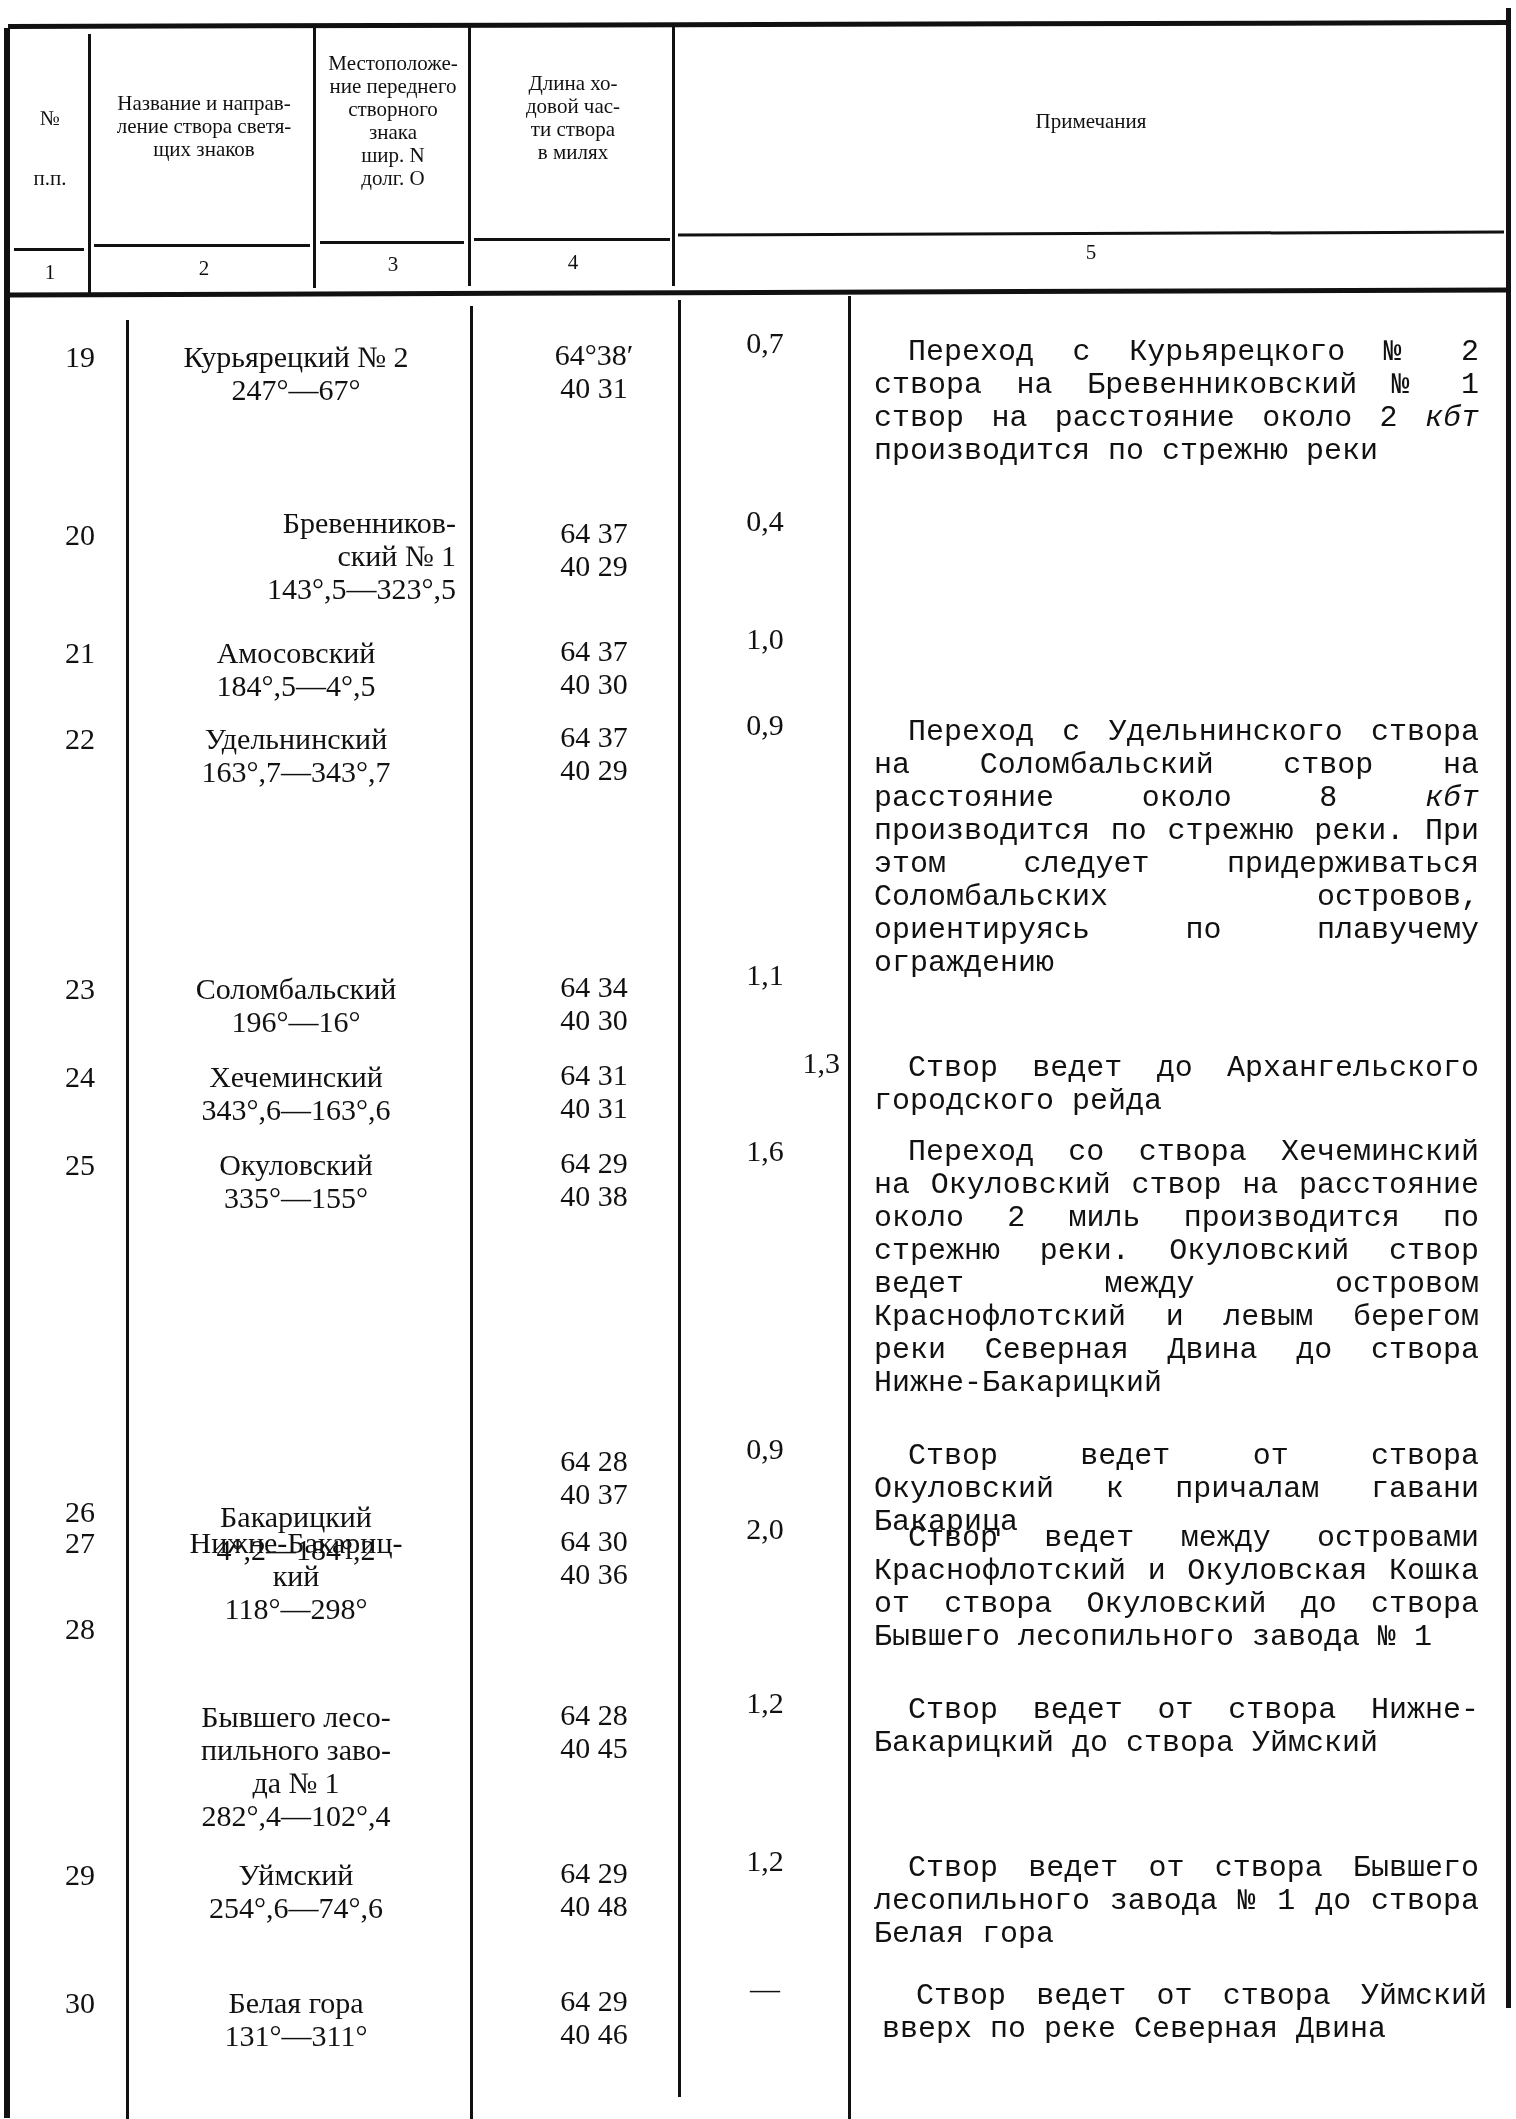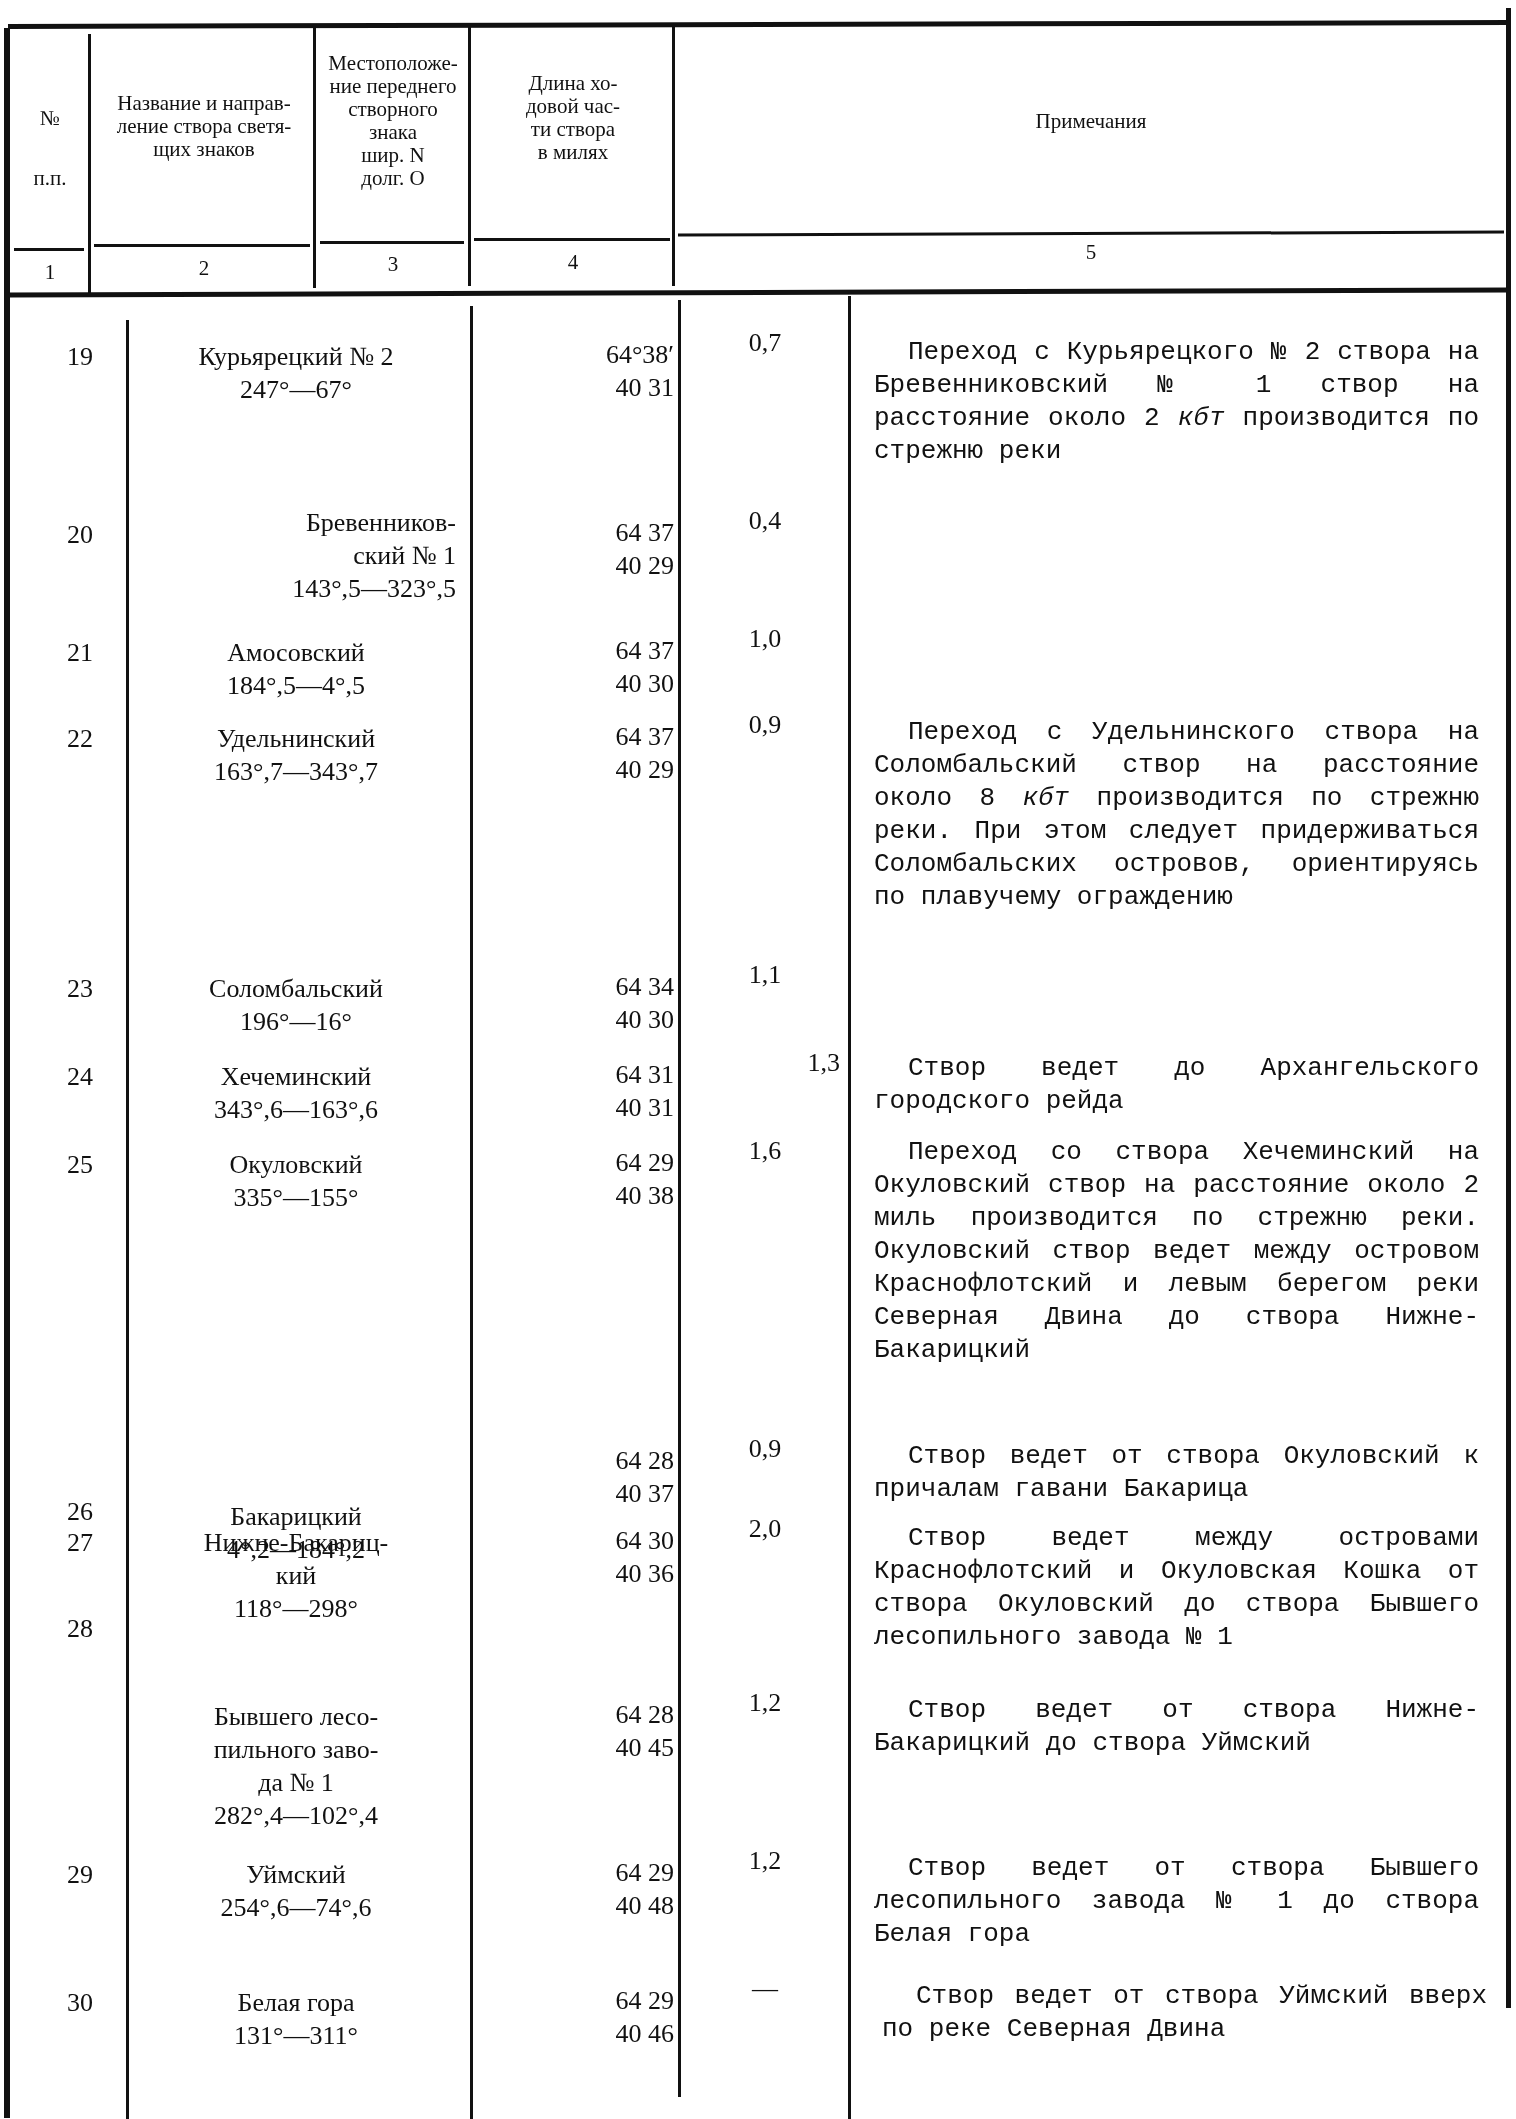--- a/index.html
+++ b/index.html
@@ -2,24 +2,24 @@
 <html><head>
   <meta charset="utf-8">
   <style>
     html, body { margin: 0; padding: 0; background: #ffffff; }
     body { width: 1516px; height: 2119px; position: relative; overflow: hidden;
            font-family: "Liberation Serif", "DejaVu Serif", serif; color: #111; }
     .hline { position: absolute; background: #111; }
     .vline { position: absolute; background: #111; }
     .hdr { position: absolute; text-align: center; font-size: 21px; line-height: 23px; }
     .colnum { position: absolute; text-align: center; font-size: 21px; }
-    .cell { position: absolute; font-size: 26px; line-height: 33px; white-space: pre-line; }
+    .cell { position: absolute; font-size: 30px; line-height: 33px; white-space: pre-line; }
     .num { text-align: center; width: 100px; left: 30px; }
     .name { text-align: center; width: 320px; left: 136px; }
-    .coord { text-align: right; left: 514px; width: 160px; }
+    .coord { text-align: center; left: 514px; width: 160px; }
     .len { text-align: center; left: 690px; width: 150px; }
     .note { left: 874px; width: 605px; text-align: justify; text-align-last: left; font-family: Liberation Mono, monospace; }
     .note .ind { display: inline-block; width: 34px; }
     .note i { font-style: italic; }
   </style>
 </head>
 <body>
 
 <div class="hline" style="left:8px; top:22px; width:1500px; height:5px; transform:rotate(-0.15deg);"></div>
 <div class="vline" style="left:4px; top:28px; width:6px; height:2090px;"></div>

